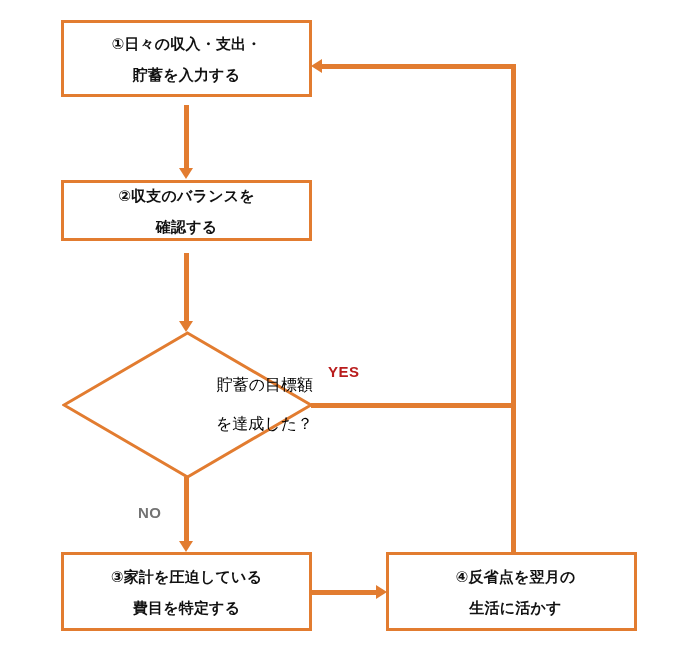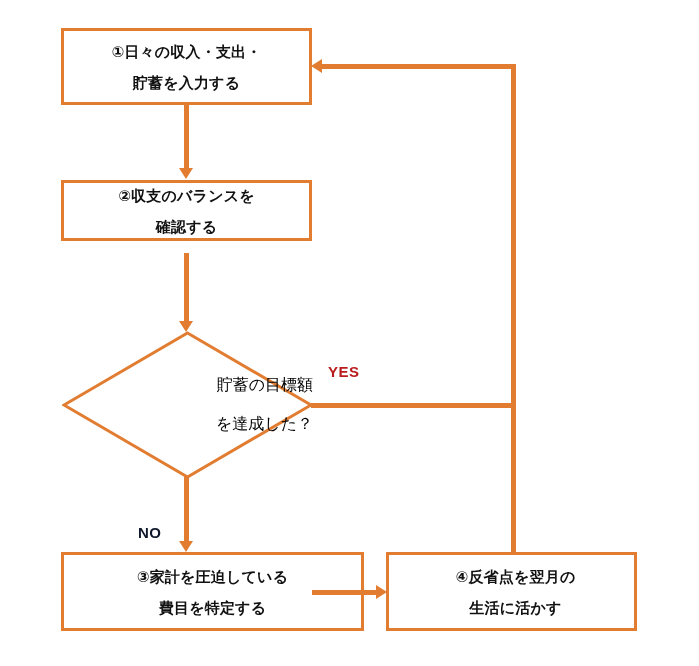--- a/index.html
+++ b/index.html
@@ -91,21 +91,21 @@
     font-size: 15px;
     letter-spacing: 0.5px;
     white-space: nowrap;
   }
 </style>
 </head>
 <body>
 
 <div id="canvas">
 
-  <div class="node process" style="left:61px; top:28px; width:251px; height:77px;">
+  <div class="node process" style="left:61px; top:20px; width:251px; height:77px;">
     <div class="line">①日々の収入・支出・</div>
     <div class="line">貯蓄を入力する</div>
   </div>
 
   <div class="conn" style="left:184px; top:105px; width:5px; height:65px;"></div>
   <div class="arrowhead arrow-down" style="left:179px; top:168px;"></div>
 
   <div class="node process" style="left:61px; top:180px; width:251px; height:61px;">
     <div class="line">②収支のバランスを</div>
     <div class="line">確認する</div>
@@ -128,23 +128,23 @@
   <div class="edge-label" style="left:328px; top:363px; color:#b91c1c;">YES</div>
 
   <div class="conn" style="left:511px; top:403px; width:5px; height:150px;"></div>
 
   <div class="conn" style="left:511px; top:64px; width:5px; height:341px;"></div>
   <div class="conn" style="left:320px; top:64px; width:196px; height:5px;"></div>
   <div class="arrowhead arrow-left" style="left:311px; top:59px;"></div>
 
   <div class="conn" style="left:184px; top:477px; width:5px; height:68px;"></div>
   <div class="arrowhead arrow-down" style="left:179px; top:541px;"></div>
-  <div class="edge-label" style="left:138px; top:524px; color:#0f172a;">NO</div>
+  <div class="edge-label" style="left:138px; top:504px; color:#737373;">NO</div>
 
-  <div class="node process" style="left:61px; top:552px; width:303px; height:79px;">
+  <div class="node process" style="left:61px; top:552px; width:251px; height:79px;">
     <div class="line">③家計を圧迫している</div>
     <div class="line">費目を特定する</div>
   </div>
 
   <div class="conn" style="left:312px; top:590px; width:67px; height:5px;"></div>
   <div class="arrowhead arrow-right" style="left:376px; top:585px;"></div>
 
   <div class="node process" style="left:386px; top:552px; width:251px; height:79px;padding-left:8px;">
     <div class="line">④反省点を翌月の</div>
     <div class="line">生活に活かす</div>

